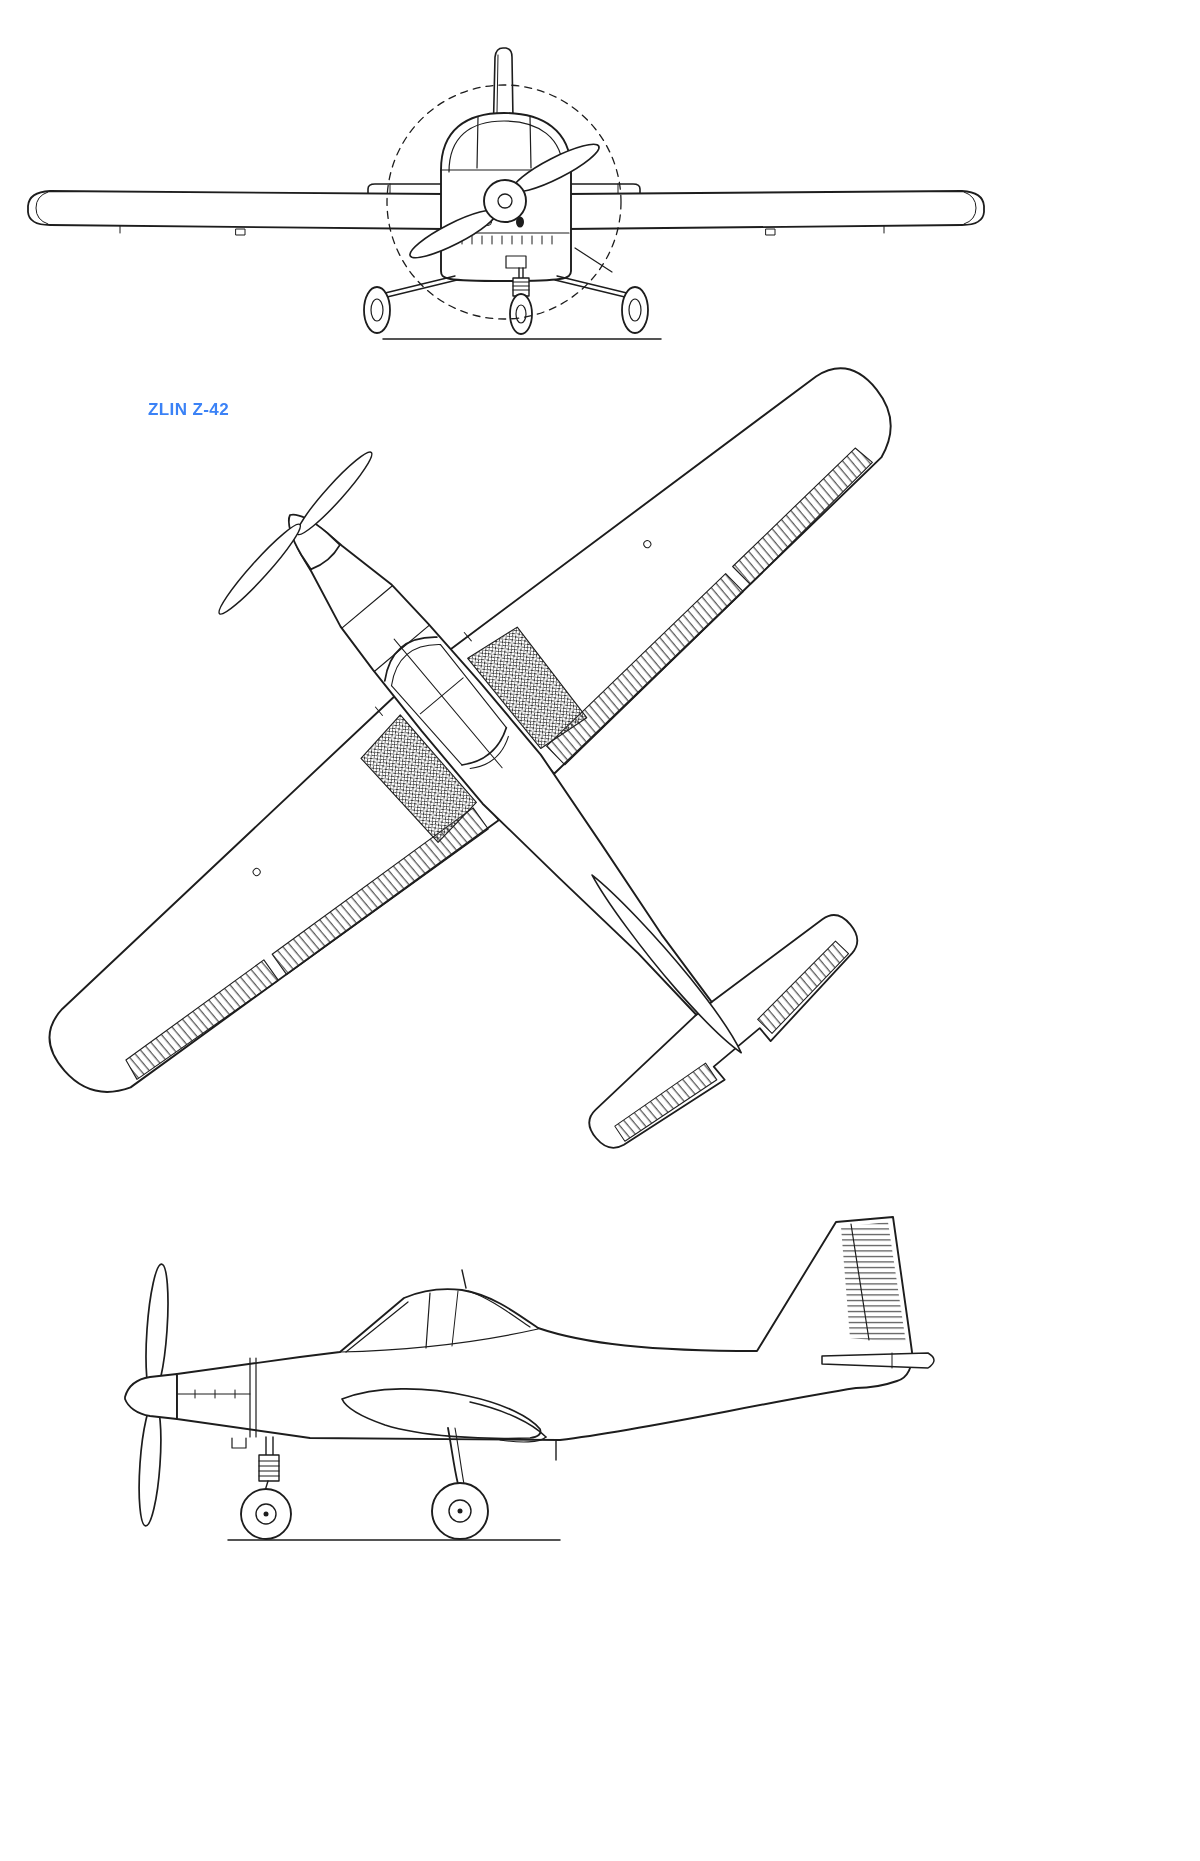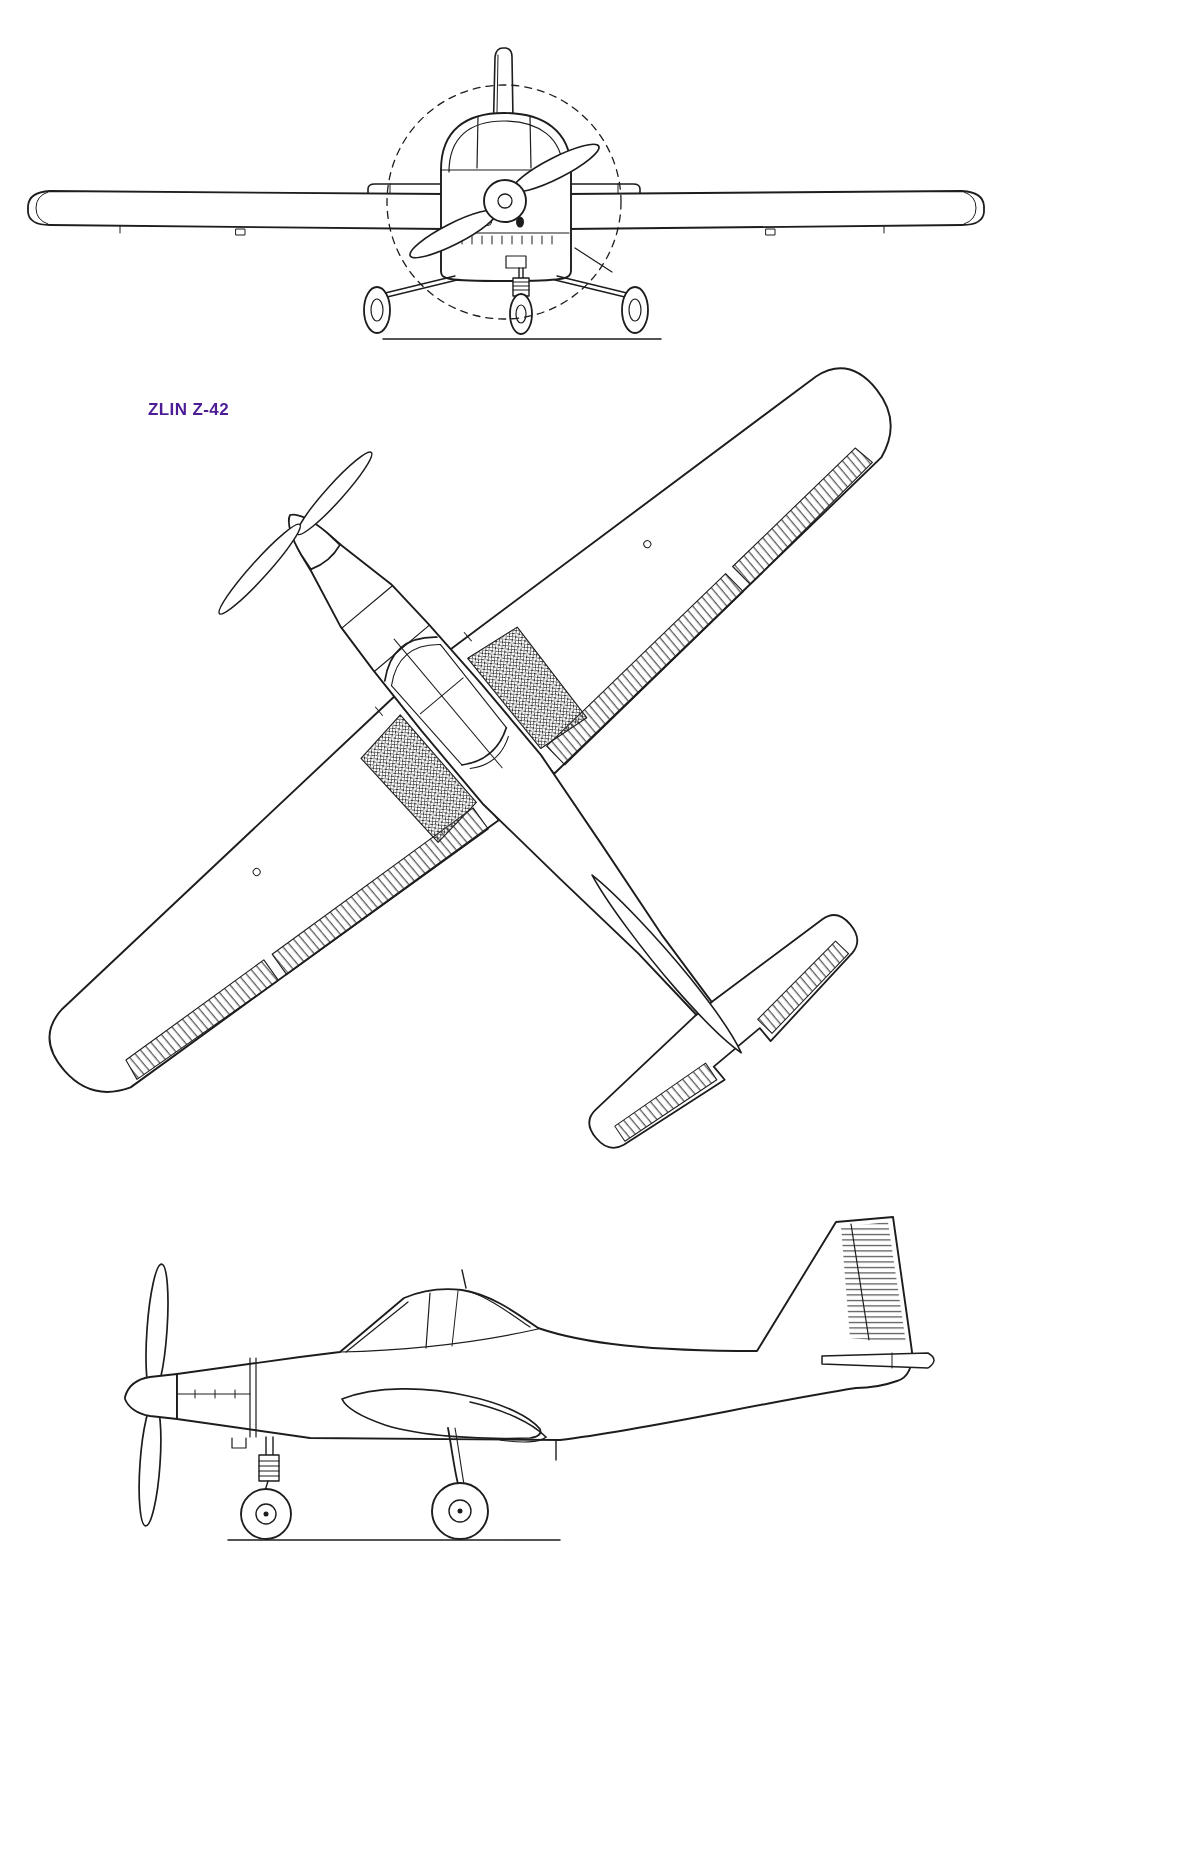--- a/index.html
+++ b/index.html
@@ -1,20 +1,20 @@
 <!DOCTYPE html>
 <html><head>
 <meta charset="utf-8">
 <style>
   html,body{margin:0;padding:0;background:#ffffff;}
   .page{position:relative;width:1200px;height:1861px;background:#ffffff;overflow:hidden;
         font-family:"Liberation Sans", sans-serif;}
   .drawing{position:absolute;left:0;top:0;}
   .aircraft-label{position:absolute;left:148px;top:400px;font-size:17px;font-weight:700;
-        letter-spacing:0.4px;color:#4c1d95;}
+        letter-spacing:0.4px;color:#3b82f6;}
 </style>
 </head>
 <body>
 
 <div class="page">
 
   <svg class="drawing" width="1200" height="1861" viewBox="0 0 1200 1861">
     <defs>
       <pattern id="hatchV" width="6.5" height="6.5" patternUnits="userSpaceOnUse">
         <line x1="3" y1="0" x2="3" y2="6.5" stroke="#2a2a2a" stroke-width="1"></line>

